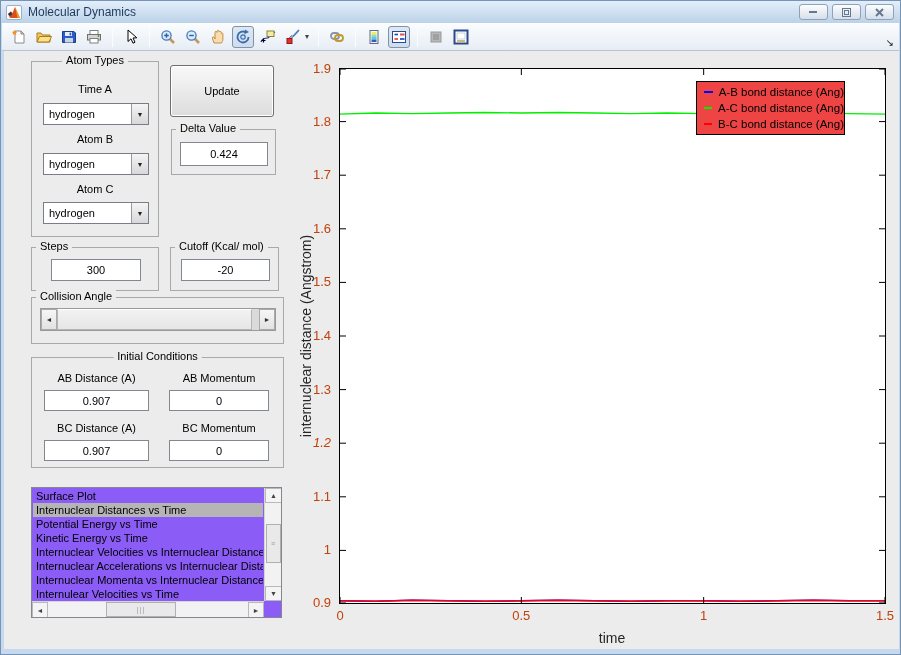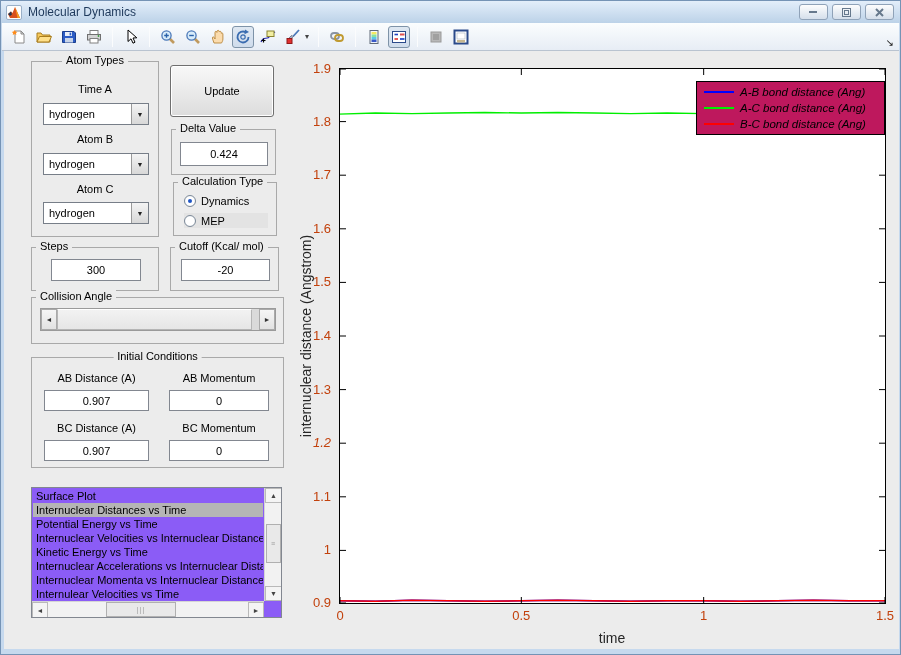--- a/index.html
+++ b/index.html
@@ -94,22 +94,22 @@
   
   .axes { position:absolute; left:338px; top:67px; width:547px; height:536px; background:#fff; }
   .axes svg { position:absolute; inset:0; }
   .tick-label { position:absolute; font-size:13px; color:#c2410c; }
   .x-tick-label { width:44px; text-align:center; top:607px; }
   .y-tick-label { width:44px; text-align:right; left:286px; }
   .axis-label { position:absolute; font-size:14px; color:#262626; }
   .xlabel { left:491px; top:629px; width:240px; text-align:center; }
   .ylabel { left:160px; top:327px; width:290px; text-align:center; transform:rotate(-90deg); transform-origin:center; }
   .legend {
-    position:absolute; left:695px; top:80px; width:189px; height:54px;
-    background:#be185d; border:1px solid #000; padding:2px 0; z-index:5;font-style:italic;
+    position:absolute; left:695px; top:80px; width:149px; height:54px;
+    background:#ef4444; border:1px solid #000; padding:2px 0; z-index:5;
   }
   .legend-row { height:16px; display:flex; align-items:center; padding-left:7px; }
   .legend-line { width:30px; height:0; border-top:2px solid #000; margin-right:6px; }
   .legend-text { font-size:11.5px; color:#000; white-space:nowrap; }
   svg { display:block; }
 </style>
 </head>
 <body>
 
 <div class="window">
@@ -286,33 +286,20 @@
       <span class="dd-arrow">▼</span>
     </div>
 
     <div class="push-button" style="left:166px; top:14px; width:104px; height:52px;">Update</div>
 
     <div class="groupbox" style="left:167px; top:78px; width:105px; height:46px;">
       <span class="gb-label left">Delta Value</span>
       <div class="text-field" style="left:8px; top:12px; width:88px; height:24px;">0.424</div>
     </div>
 
-    <div class="groupbox" style="left:169px; top:131px; width:104px; height:54px;">
-      <span class="gb-label left">Calculation Type</span>
-      <div class="radio-row checked" style="left:10px; top:10px; width:84px;">
-        <span class="radio-circle">
-            <span class="dot"></span>
-          </span>
-        <span>Dynamics</span>
-      </div>
-      <div class="radio-row shaded" style="left:10px; top:30px; width:84px;">
-        <span class="radio-circle"></span>
-        <span>MEP</span>
-      </div>
-    </div>
 
     <div class="groupbox" style="left:27px; top:196px; width:128px; height:44px;">
       <span class="gb-label left">Steps</span>
       <div class="text-field" style="left:19px; top:11px; width:90px; height:22px;">300</div>
     </div>
 
     <div class="groupbox" style="left:166px; top:196px; width:109px; height:44px;">
       <span class="gb-label left">Cutoff (Kcal/ mol)</span>
       <div class="text-field" style="left:10px; top:11px; width:89px; height:22px;">-20</div>
     </div>
@@ -337,22 +324,22 @@
       <div class="ctrl-label" style="left:137px; top:64px; width:100px;">BC Momentum</div>
       <div class="text-field" style="left:12px; top:82px; width:105px; height:21px;">0.907</div>
       <div class="text-field" style="left:137px; top:82px; width:100px; height:21px;">0</div>
     </div>
 
     <div class="listbox" style="left:27px; top:436px; width:251px; height:131px;">
       <div class="lb-items">
         <div class="lb-item">Surface Plot</div>
         <div class="lb-item selected">Internuclear Distances vs Time</div>
         <div class="lb-item">Potential Energy vs Time</div>
+        <div class="lb-item">Kinetic Energy vs Time</div>
         <div class="lb-item">Internuclear Velocities vs Internuclear Distance</div>
-        <div class="lb-item">Kinetic Energy vs Time</div>
         <div class="lb-item">Internuclear Accelerations vs Internuclear Distance</div>
         <div class="lb-item">Internuclear Momenta vs Internuclear Distance</div>
         <div class="lb-item">Internulear Velocities vs Time</div>
       </div>
       <div class="scroll-v">
         <span class="sc-btn" style="position:absolute; top:0; left:0;">▲</span>
         <span class="sv-thumb">
             <span class="grip">≡</span>
           </span>
         <span class="sc-btn" style="position:absolute; bottom:0; left:0;">▼</span>

